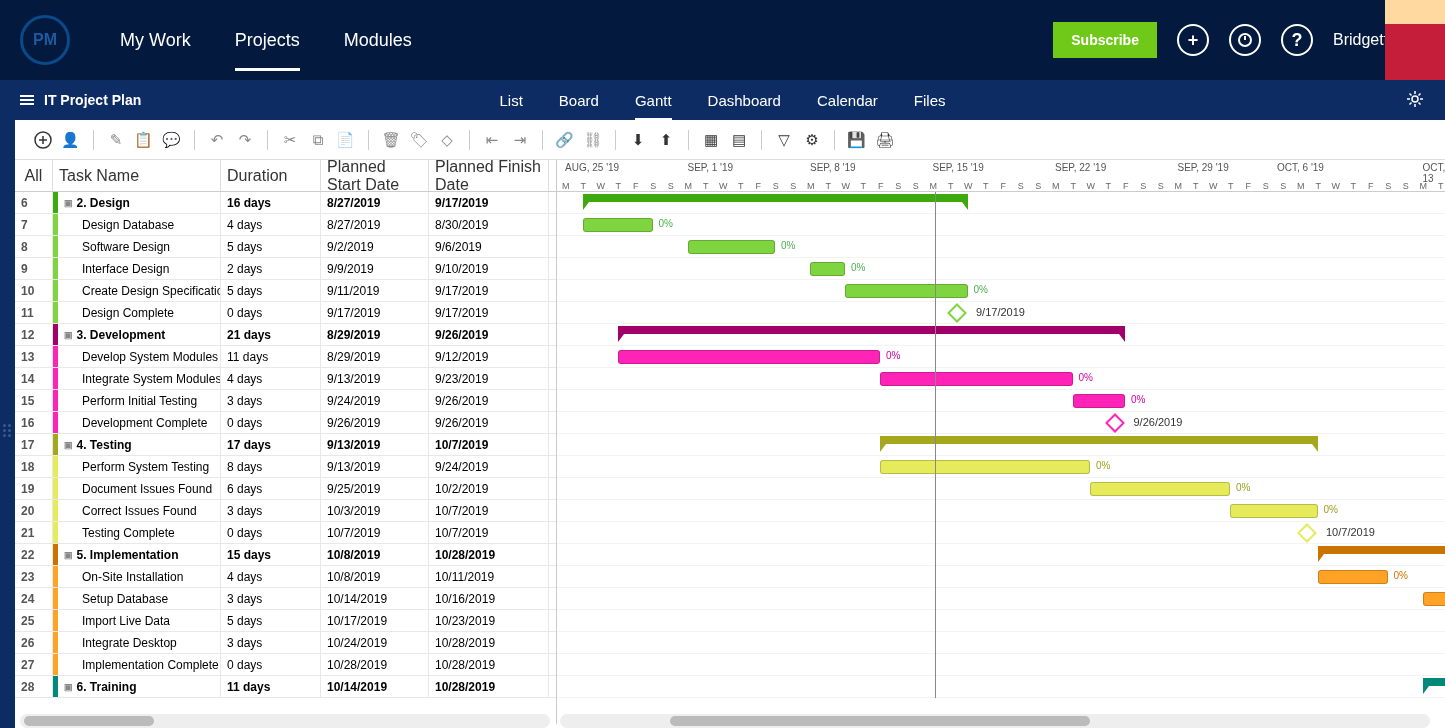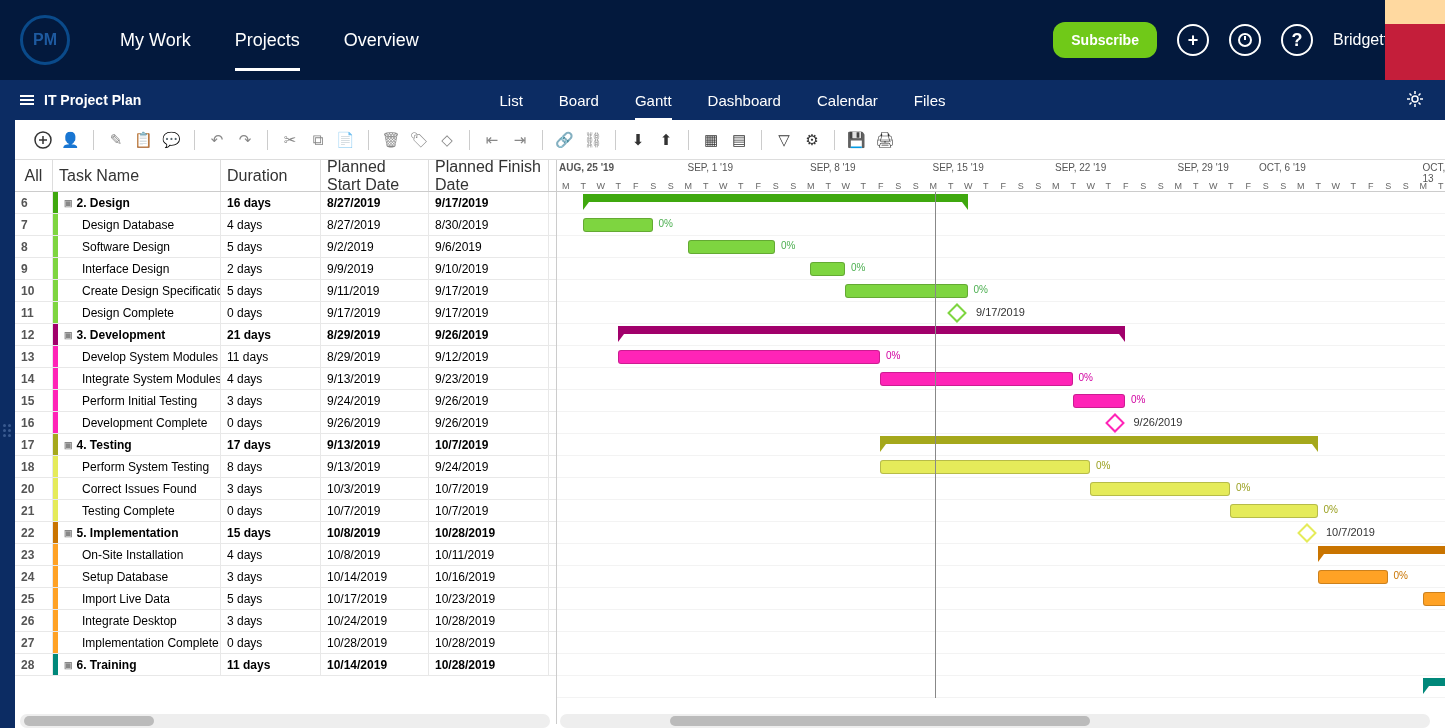--- a/index.html
+++ b/index.html
@@ -3,21 +3,21 @@
 <meta charset="utf-8">
 <style>
 * { box-sizing: border-box; margin: 0; padding: 0; }
 body { font-family: -apple-system, BlinkMacSystemFont, "Segoe UI", Arial, sans-serif; font-size: 13px; background: #fff; width: 1445px; height: 728px; overflow: hidden; position: relative; }
 .topbar { background: #03193d; height: 80px; display: flex; align-items: center; padding: 12px 20px; color: #fff; position: relative; }
 .logo { width: 50px; height: 50px; border: 3px solid #0a4a8a; border-radius: 50%; display: flex; align-items: center; justify-content: center; font-weight: bold; color: #1e5aa0; font-size: 16px; margin-right: 50px; }
 .nav { display: flex; gap: 44px; }
 .nav-item { font-size: 18px; color: #fff; cursor: pointer; padding: 28px 0; position: relative; }
 .nav-item.active::after { content: ''; position: absolute; bottom: 8px; left: 0; right: 0; height: 3px; background: #fff; }
 .top-right { margin-left: auto; display: flex; align-items: center; gap: 20px; }
-.subscribe-btn { background: #70c918; color: #fff; border: none; padding: 10px 18px; border-radius: 12px; font-size: 14px; font-weight: 600; cursor: pointer; }
+.subscribe-btn { background: #70c918; color: #fff; border: none; padding: 10px 18px; border-radius: 0; font-size: 14px; font-weight: 600; cursor: pointer; }
 .icon-btn { width: 32px; height: 32px; border: 2px solid #fff; border-radius: 50%; display: flex; align-items: center; justify-content: center; cursor: pointer; color: #fff; font-weight: bold; font-size: 18px; }
 .username { font-size: 16px; display: flex; align-items: center; gap: 8px; cursor: pointer; }
 .chevron { width: 20px; height: 20px; border: 2px solid #fff; border-radius: 50%; display: flex; align-items: center; justify-content: center; font-size: 10px; }
 .avatar { width: 60px; height: 80px; background: linear-gradient(to bottom, #ffd9a0 30%, #c41e3a 30%); position: absolute; right: 0; top: 0; }
 .subnav { background: #0c2c63; height: 40px; display: flex; align-items: center; color: #fff; padding: 0 20px; position: relative; }
 .proj-title { font-size: 14px; font-weight: bold; display: flex; align-items: center; gap: 10px; }
 .hamburger { display: inline-block; width: 14px; }
 .hamburger span { display: block; height: 2px; background: #fff; margin: 2px 0; }
 .subnav-tabs { position: absolute; left: 50%; transform: translateX(-50%); display: flex; gap: 36px; }
 .subnav-tab { font-size: 15px; cursor: pointer; padding: 10px 0; position: relative; }
@@ -84,21 +84,21 @@
       <span></span>
       <span></span>
     </div>
 </div>
 
 <div class="topbar">
   <div class="logo">PM</div>
   <div class="nav">
     <div class="nav-item">My Work</div>
     <div class="nav-item active">Projects</div>
-    <div class="nav-item">Overview</div>
+    <div class="nav-item">Modules</div>
   </div>
   <div class="top-right">
     <button class="subscribe-btn">Subscribe</button>
     <div class="icon-btn">+</div>
     <div class="icon-btn" style="position:relative;">
       <svg width="16" height="16" viewBox="0 0 16 16">
           <circle cx="8" cy="8" r="6" fill="none" stroke="#fff" stroke-width="2"></circle>
           <line x1="8" y1="8" x2="8" y2="4" stroke="#fff" stroke-width="2"></line>
         </svg>
     </div>
@@ -288,20 +288,28 @@
         </div>
         <div class="row">
           <div class="cell cell-num">18</div>
           <div class="color-bar" style="background:#e5eb5a"></div>
           <div class="cell cell-name child">Perform System Testing</div>
           <div class="cell cell-dur">8 days</div>
           <div class="cell cell-start">9/13/2019</div>
           <div class="cell cell-finish">9/24/2019</div>
         </div>
         <div class="row">
+          <div class="cell cell-num">19</div>
+          <div class="color-bar" style="background:#e5eb5a"></div>
+          <div class="cell cell-name child">Document Issues Found</div>
+          <div class="cell cell-dur">6 days</div>
+          <div class="cell cell-start">9/25/2019</div>
+          <div class="cell cell-finish">10/2/2019</div>
+        </div>
+        <div class="row">
           <div class="cell cell-num">20</div>
           <div class="color-bar" style="background:#e5eb5a"></div>
           <div class="cell cell-name child">Correct Issues Found</div>
           <div class="cell cell-dur">3 days</div>
           <div class="cell cell-start">10/3/2019</div>
           <div class="cell cell-finish">10/7/2019</div>
         </div>
         <div class="row">
           <div class="cell cell-num">21</div>
           <div class="color-bar" style="background:#e5eb5a"></div>
@@ -363,27 +371,27 @@
           <div class="color-bar" style="background:#00887a"></div>
           <div class="cell cell-name summary"><span class="expand">▣</span>6. Training</div>
           <div class="cell cell-dur bold">11 days</div>
           <div class="cell cell-start bold">10/14/2019</div>
           <div class="cell cell-finish bold">10/28/2019</div>
         </div>
       </div>
   </div>
   <div class="right-panel">
     <div class="timeline-header" id="timeline-header">
-        <div class="week-label" style="left: 2px; font-weight: bold;">AUG, 25 '19</div>
+        <div class="week-label" style="left: 8px;">AUG, 25 '19</div>
         <div class="week-label" style="left: 130.5px;">SEP, 1 '19</div>
         <div class="week-label" style="left: 253px;">SEP, 8 '19</div>
         <div class="week-label" style="left: 375.5px;">SEP, 15 '19</div>
         <div class="week-label" style="left: 498px;">SEP, 22 '19</div>
         <div class="week-label" style="left: 620.5px;">SEP, 29 '19</div>
-        <div class="week-label" style="left: 702px;">OCT, 6 '19</div>
+        <div class="week-label" style="left: 720px;">OCT, 6 '19</div>
         <div class="week-label" style="left: 865.5px;">OCT, 13</div>
         <div class="day-row" style="left: 0px;">
           <div class="day">M</div>
           <div class="day">T</div>
           <div class="day">W</div>
           <div class="day">T</div>
           <div class="day">F</div>
           <div class="day">S</div>
           <div class="day">S</div>
           <div class="day">M</div>

